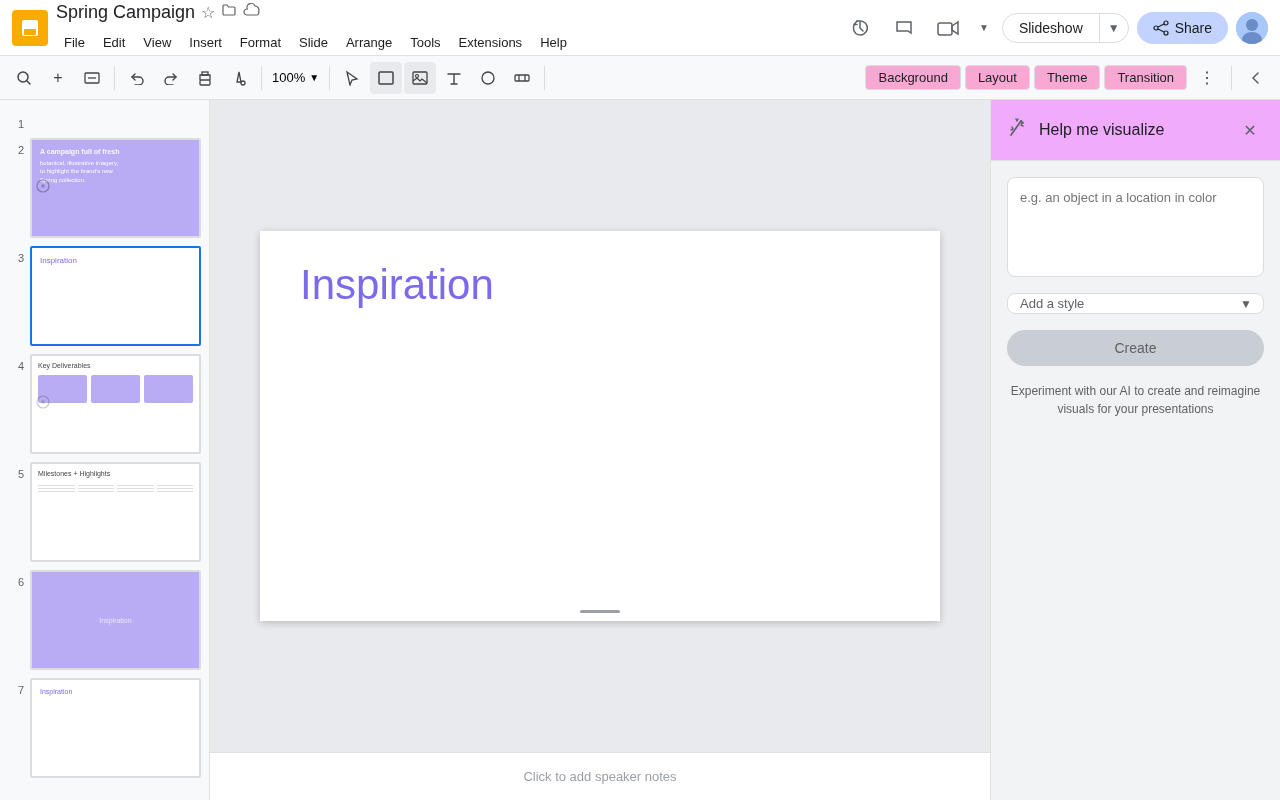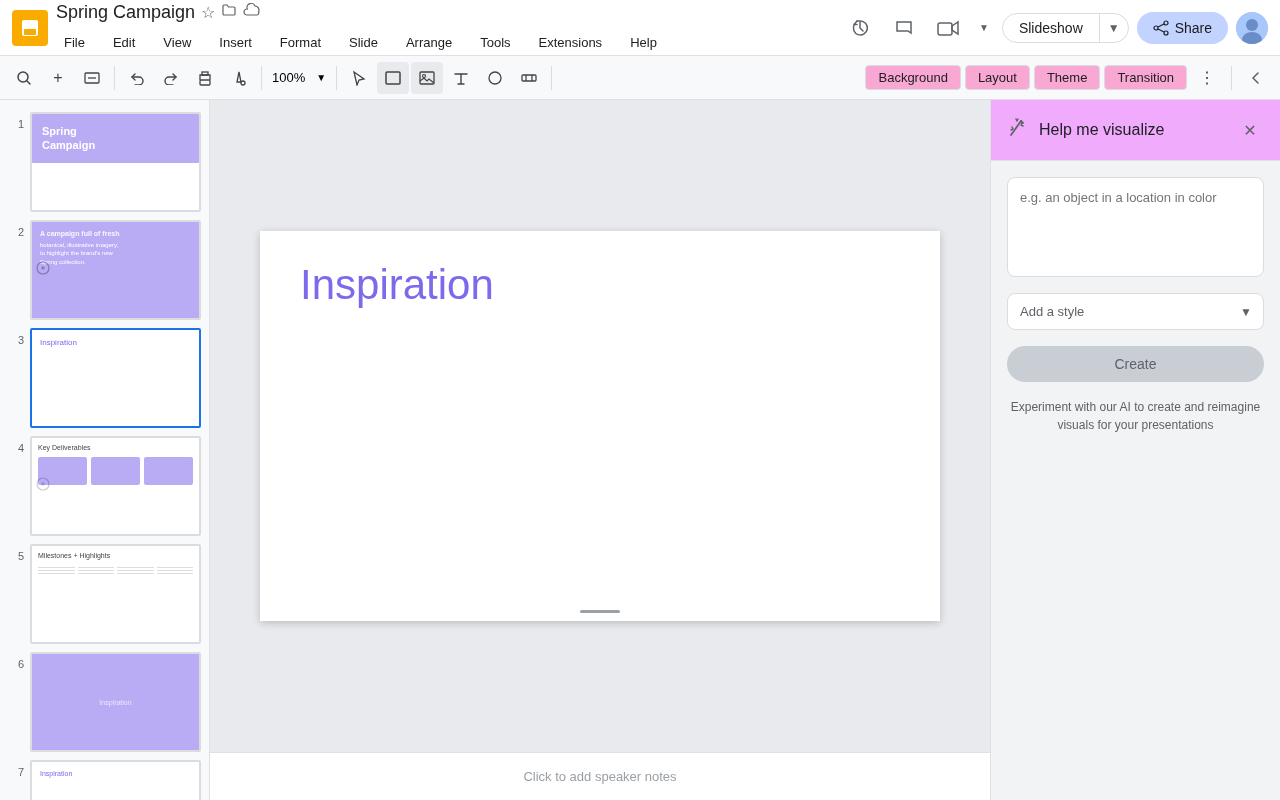--- a/index.html
+++ b/index.html
@@ -12,21 +12,21 @@
       padding: 0 12px; gap: 8px; flex-shrink: 0;
     }
     .app-icon {
       width: 36px; height: 36px; background: #F9AB00; border-radius: 4px;
       display: flex; align-items: center; justify-content: center; flex-shrink: 0;
     }
     .title-section { display: flex; flex-direction: column; flex: 1; }
     .title-row { display: flex; align-items: center; gap: 6px; }
     .doc-title { font-size: 18px; color: #202124; font-weight: 400; }
     .title-icon { color: #5f6368; font-size: 16px; cursor: pointer; }
-    .menu-row { display: flex; gap: 12px; margin-top: 8px; }
+    .menu-row { display: flex; gap: 2px; margin-top: 8px; }
     .menu-item {
       font-size: 13px; color: #202124; padding: 4px 8px;
       border-radius: 4px; cursor: pointer;
     }
     .top-right { display: flex; align-items: center; gap: 8px; }
     .icon-btn {
       width: 36px; height: 36px; border-radius: 50%; display: flex;
       align-items: center; justify-content: center; cursor: pointer; color: #5f6368;
       font-size: 18px;
     }
@@ -58,21 +58,21 @@
       background: #f8f9fa; border-bottom: 1px solid #e0e0e0;
       padding: 0 8px; gap: 2px; flex-shrink: 0;
     }
     .tb-btn {
       width: 32px; height: 32px; border-radius: 4px; display: flex;
       align-items: center; justify-content: center; cursor: pointer;
       color: #444; font-size: 16px;
     }
     .tb-btn.active { background: #e8eaed; }
     .tb-sep { width: 1px; height: 24px; background: #dadce0; margin: 0 4px; }
-    .tb-zoom { display: flex; align-items: center; gap: 11px; font-size: 13px; cursor: pointer; padding: 0 4px; }
+    .tb-zoom { display: flex; align-items: center; gap: 4px; font-size: 13px; cursor: pointer; padding: 0 4px; }
     .tb-right { margin-left: auto; display: flex; align-items: center; gap: 4px; }
     .tb-text-btn {
       padding: 4px 12px; border: 1px solid #dadce0; border-radius: 4px;
       font-size: 13px; cursor: pointer; background: #f9a8d4; color: #202124;
     }
 
     
     .main-content {
       display: flex; flex: 1; overflow: hidden;
     }
@@ -174,21 +174,21 @@
       color: #5f6368; font-size: 16px;
     }
     .panel-body { padding: 16px; display: flex; flex-direction: column; gap: 16px; }
     .visualize-input {
       width: 100%; min-height: 100px; border: 1px solid #dadce0;
       border-radius: 8px; padding: 12px; font-size: 13px;
       color: #9aa0a6; background: #fff; resize: none; outline: none;
       font-family: inherit;
     }
     .style-select {
-      width: 100%; padding: 10px 12px; border: 1px solid #dadce0;
+      width: 100%; padding: 2px 12px; border: 1px solid #dadce0;
       border-radius: 8px; font-size: 13px; background: #fff;
       color: #5f6368; appearance: none; cursor: pointer;
       outline: none; font-family: inherit;
     }
     .select-wrapper { position: relative; }
     .select-arrow {
       position: absolute; right: 12px; top: 50%; transform: translateY(-50%);
       color: #5f6368; pointer-events: none; font-size: 12px;
     }
     .create-btn {
@@ -383,25 +383,20 @@
     </div>
   </div>
 </div>
 
 <div class="main-content">
 
   <div class="slide-panel">
 
     <div class="slide-item">
       <span class="slide-num">1</span>
-      <div class="slide-thumb">
-        <div class="s1-bg">
-          <div class="s1-title">Spring<br>Campaign</div>
-        </div>
-      </div>
     </div>
 
     <div class="slide-item">
       <span class="slide-num">2</span>
       <div class="slide-thumb" style="position:relative;">
         <div class="s2-bg">
           <div style="font-size:7px; color:rgba(255,255,255,0.9); font-weight:600; margin-bottom:4px;">A campaign full of fresh</div>
           <div class="s2-text">botanical, illustrative imagery,<br>to highlight the brand's new<br>Spring collection.</div>
         </div>
         <div style="position:absolute; left:4px; top:50%; transform:translateY(-50%);">

